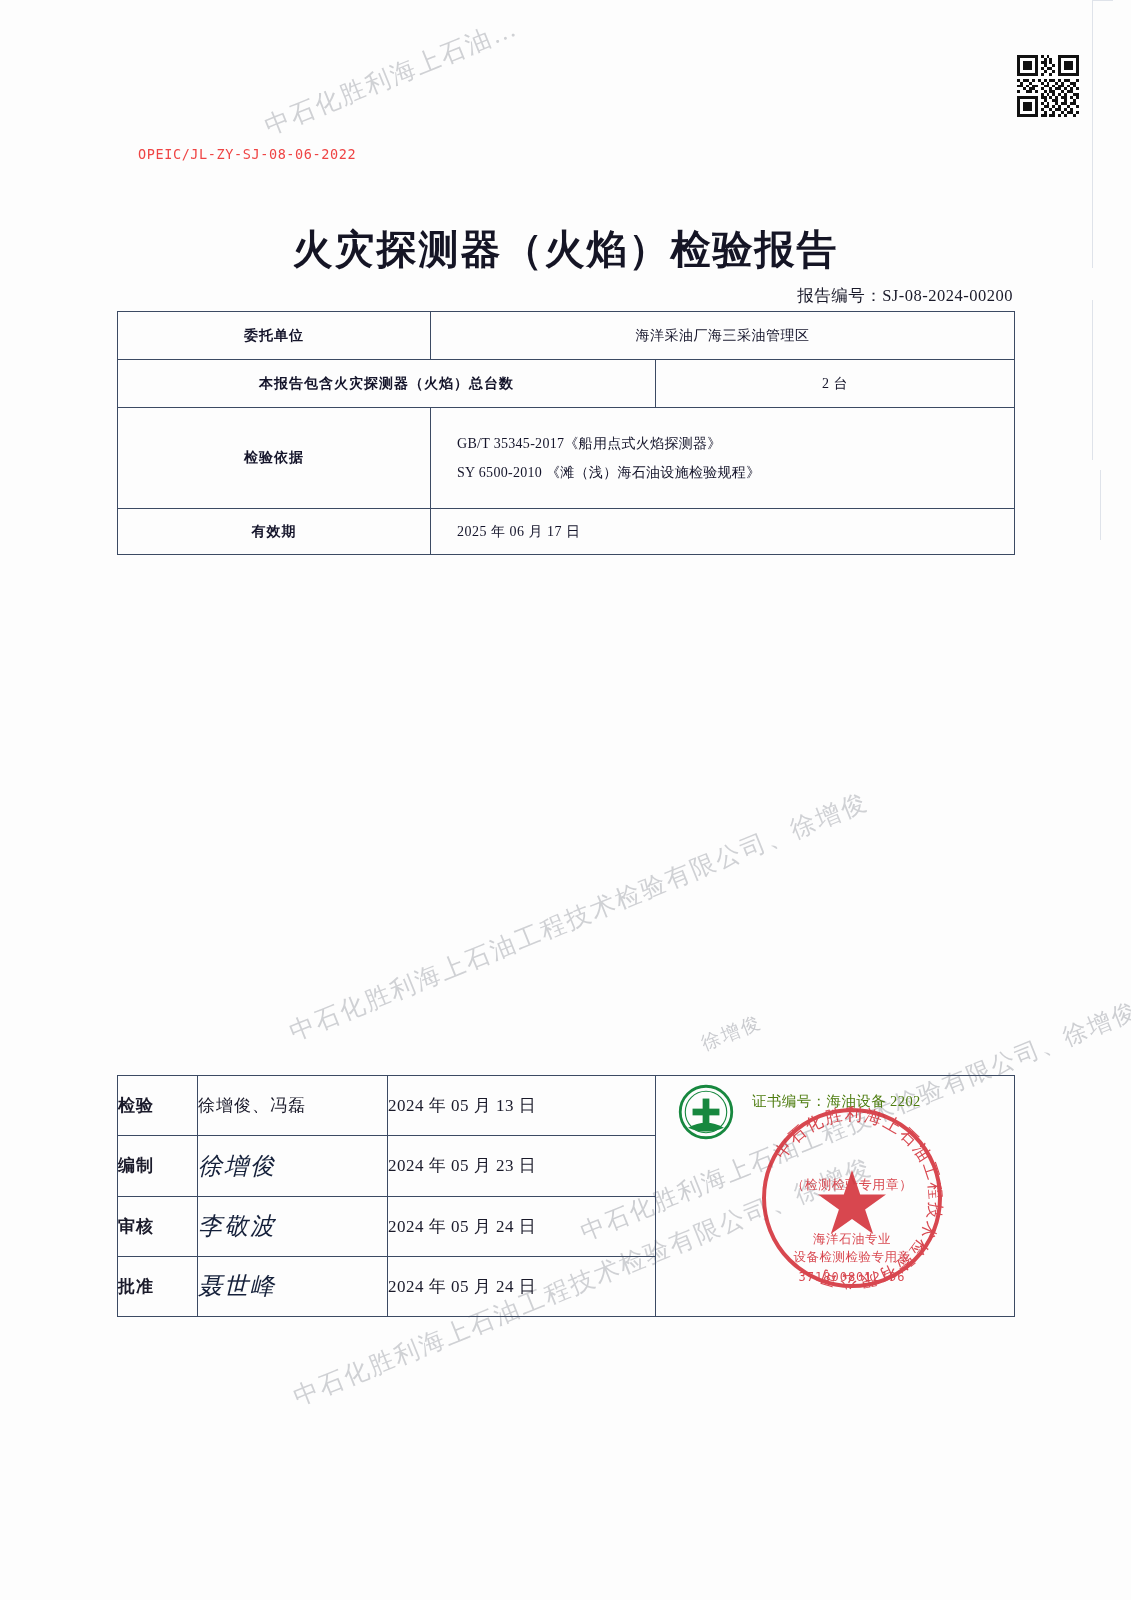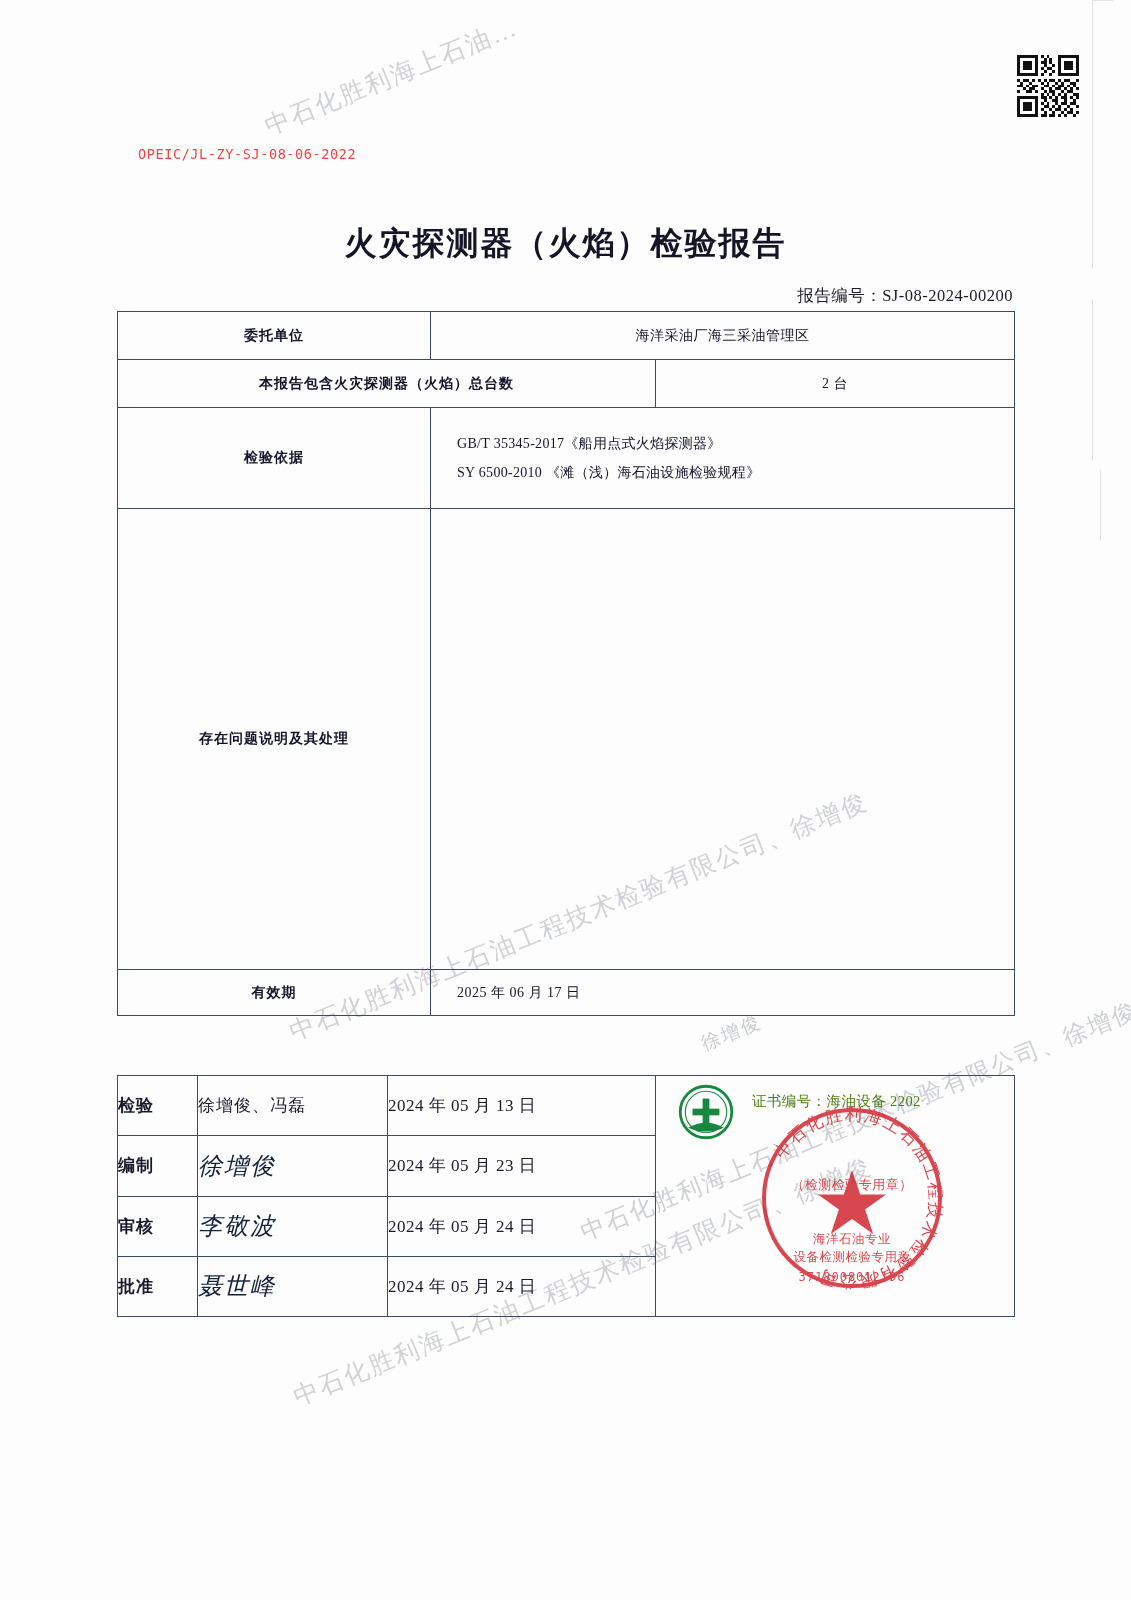--- a/index.html
+++ b/index.html
@@ -53,21 +53,21 @@
 
   
   .title {
     position: absolute;
     top: 222px;
     left: 0;
     width: 100%;
     text-align: center;
     font-family: "DejaVu Sans", "Liberation Sans", sans-serif;
     font-weight: bold;
-    font-size: 32px;
+    font-size: 40px;
     letter-spacing: 2px;
     color: #151525;
   }
 
   
   .report-no {
     position: absolute;
     top: 285px;
     right: 118px;
     font-size: 16.5px;
@@ -415,24 +415,20 @@
         <td class="c-center lbl" colspan="2">本报告包含火灾探测器（火焰）总台数</td>
         <td class="c-center val" colspan="2">2 台</td>
       </tr>
       <tr>
         <td class="c-center lbl" style="height:100px">检验依据</td>
         <td class="c-left basis-cell" colspan="3">
           <div>GB/T 35345-2017《船用点式火焰探测器》</div>
           <div>SY 6500-2010 《滩（浅）海石油设施检验规程》</div>
         </td>
       </tr>
-      <tr>
-        <td class="c-center lbl issue-label-cell">存在问题说明及其处理</td>
-        <td class="c-left issue-body-cell" colspan="3"></td>
-      </tr>
       <tr class="valid-row">
         <td class="c-center lbl">有效期</td>
         <td class="c-left val valid-val" colspan="3">2025 年 06 月 17 日</td>
       </tr>
     </tbody>
   </table>
 
   <div class="sig-wrap">
     <table class="sig">
       <colgroup>

